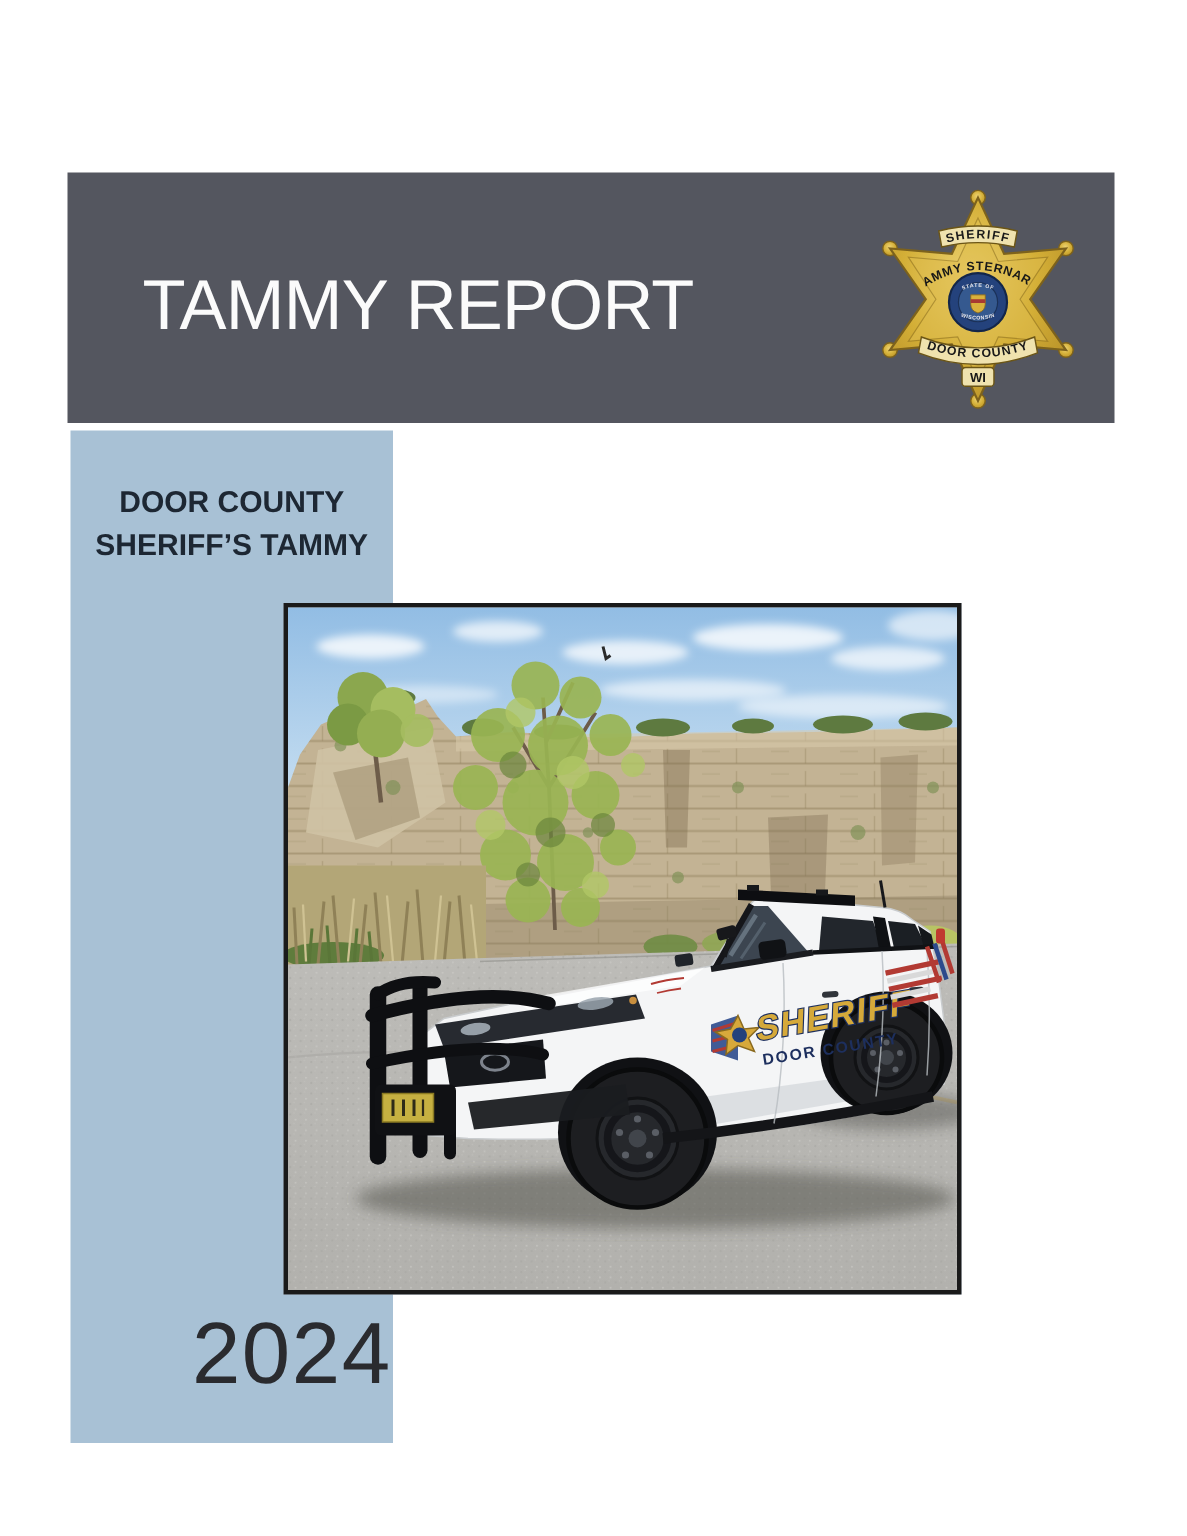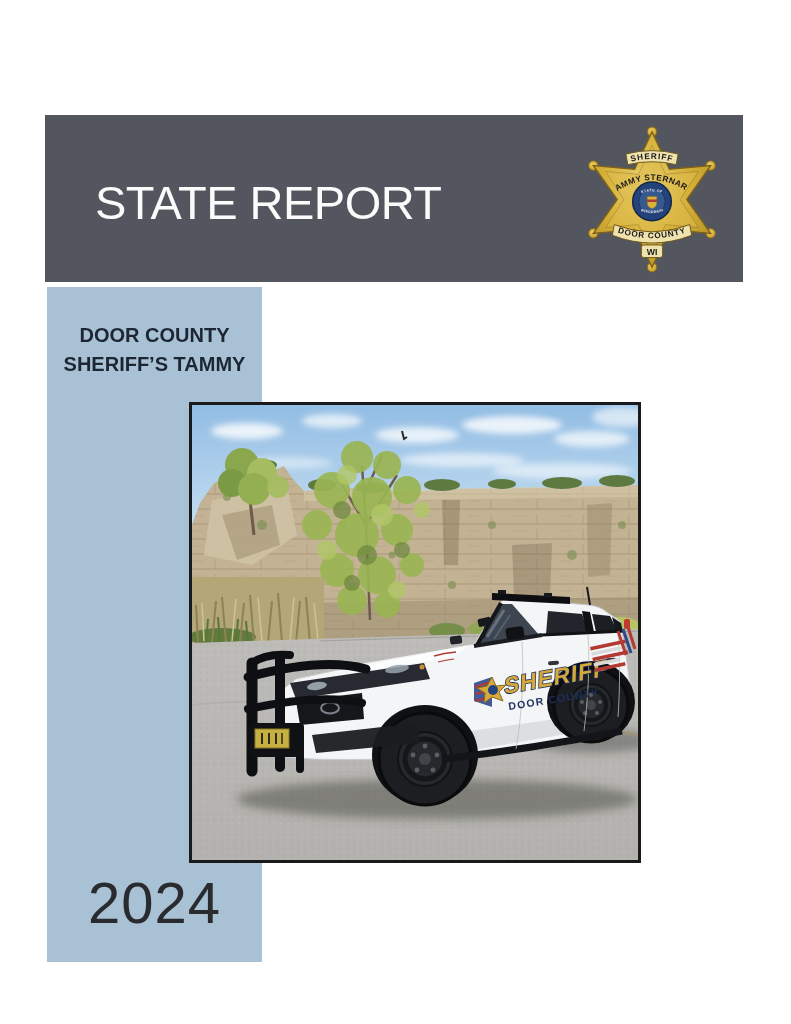--- a/index.html
+++ b/index.html
@@ -25,38 +25,38 @@
   .sidebar-band{
     position:absolute;left:47px;top:287px;width:215px;height:675px;
     background:#a8c1d5;
   }
   .agency-name{
     margin-top:34px;text-align:center;
     font-size:20px;font-weight:700;color:#1d2733;line-height:1.45;
   }
   .report-year{
     position:absolute;bottom:26px;width:100%;text-align:center;
-    font-size:58px;font-weight:400;color:#2a2b2f;letter-spacing:1px;
+    font-size:58px;font-weight:400;color:#2a2b2f;letter-spacing:1px;margin-left:40px;
   }
 
   
   .cover-photo{
     position:absolute;left:189px;top:402px;width:446px;height:455px;
     border:3px solid #1a1a1a;background:#cfe0ef;z-index:2;
   }
   .cover-photo svg{display:block;}
   svg text{font-family:"Liberation Sans", sans-serif;}
 </style>
 </head>
 <body>
 
 <div class="page">
 
   <div class="header-band">
-    <h1 class="report-title">STATE REPORT</h1>
+    <h1 class="report-title">TAMMY REPORT</h1>
 
     <div class="badge-wrap">
       <svg width="150" height="150" viewBox="0 0 150 155">
         <defs>
           <radialGradient id="goldGrad" cx="45%" cy="40%" r="70%">
             <stop offset="0%" stop-color="#ecd272"></stop>
             <stop offset="55%" stop-color="#d4af37"></stop>
             <stop offset="100%" stop-color="#b68f27"></stop>
           </radialGradient>
           <path id="arcName" d="M 38 70 Q 75 46 112 70" fill="none"></path>

